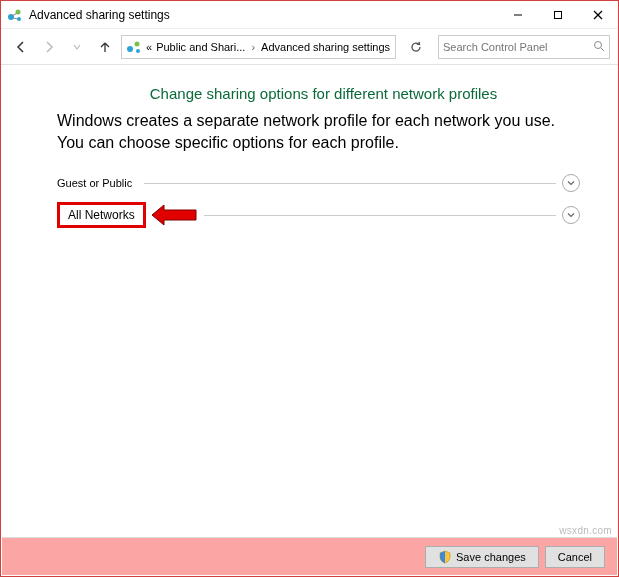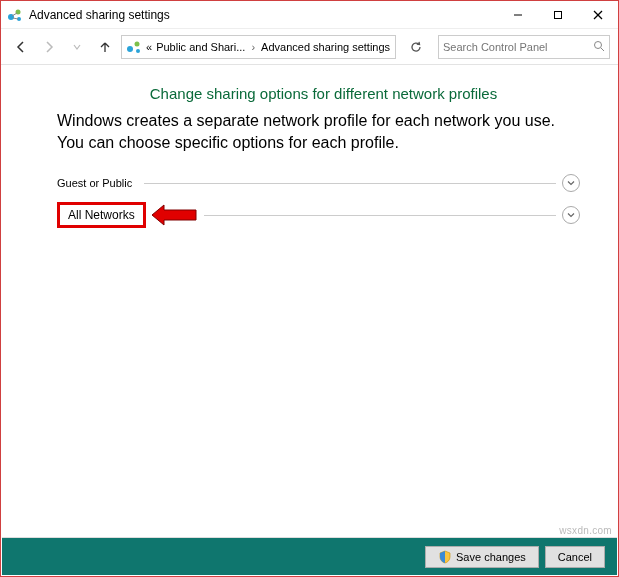--- a/index.html
+++ b/index.html
@@ -120,21 +120,21 @@
     .arrow-annot {
       display: inline-flex; align-items: center;
       margin-left: 6px;
     }
     .arrow-annot svg { display: block; }
 
     .footer {
       position: absolute;
       left: 1px; right: 1px; bottom: 1px;
       height: 38px;
-      background: #0f766e;
+      background: #fca5a5;
       border-top: 1px solid #ddd;
       display: flex; align-items: center; justify-content: flex-end;
       padding: 0 12px; gap: 6px;
     }
     .btn {
       height: 22px;
       border: 1px solid #adadad;
       background: #e1e1e1;
       padding: 0 12px;
       font-size: 11px;

